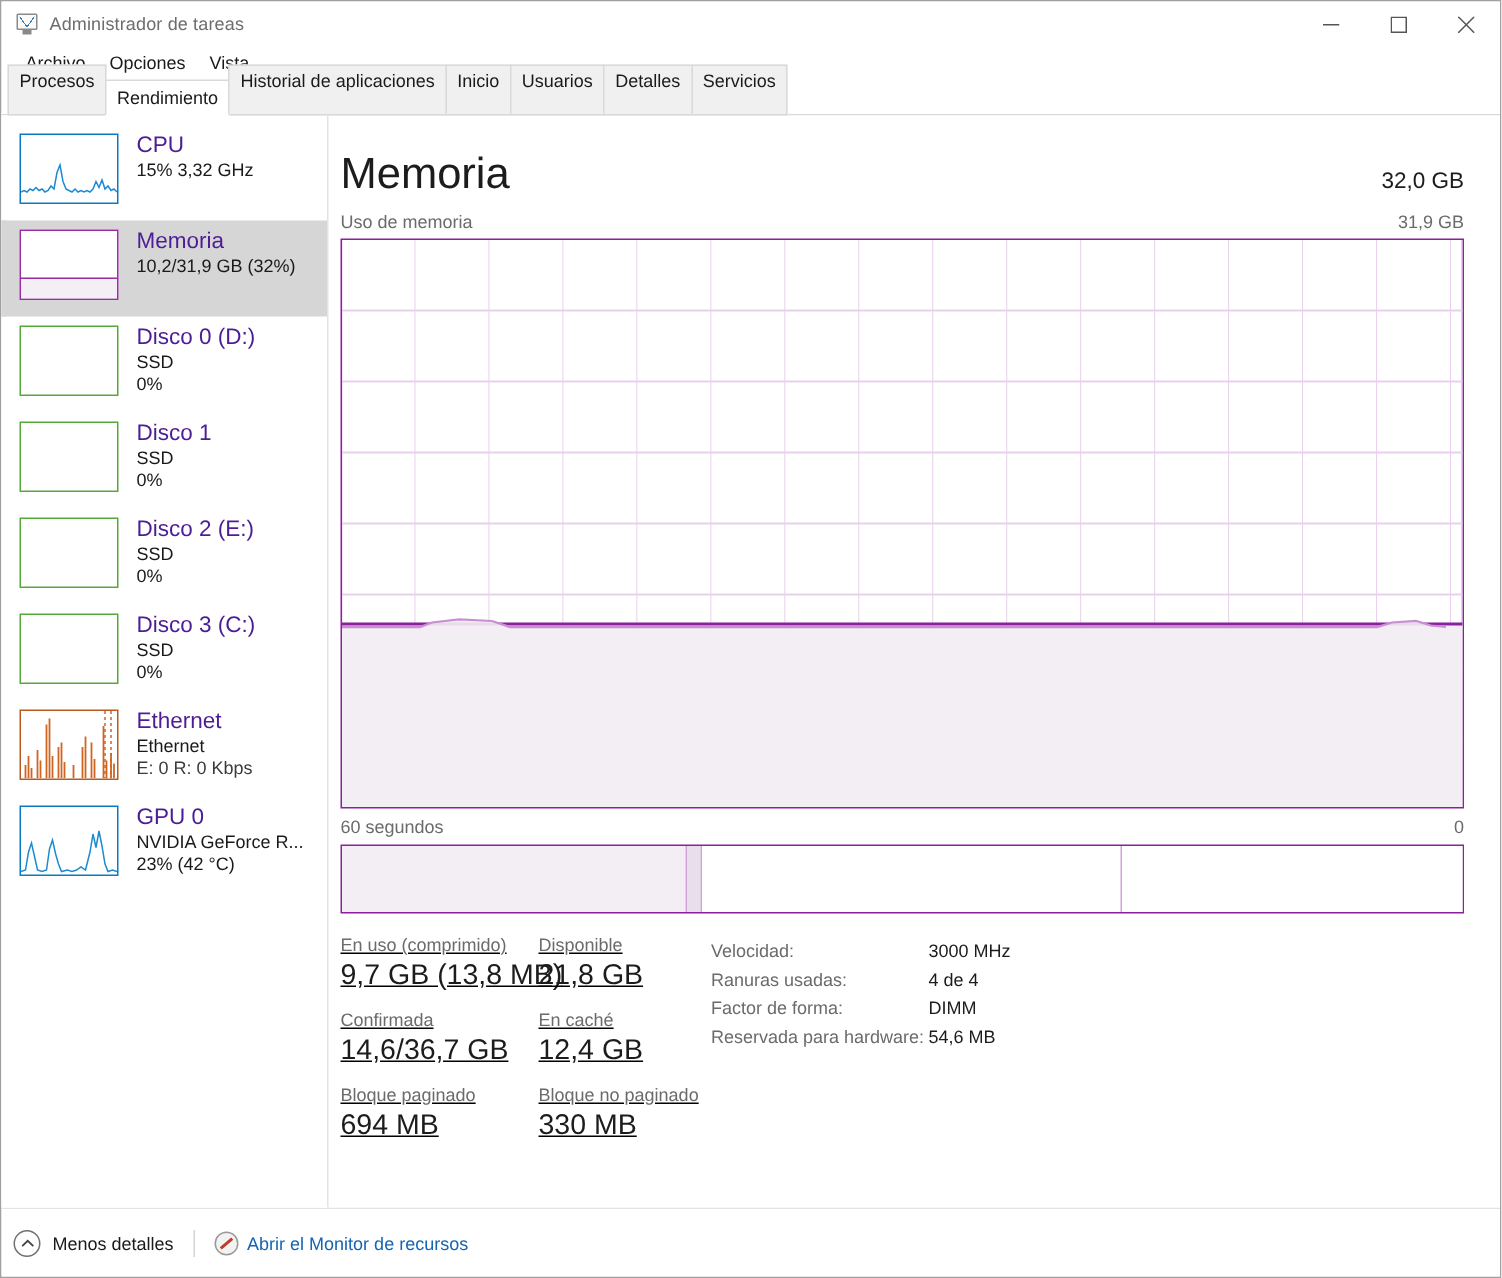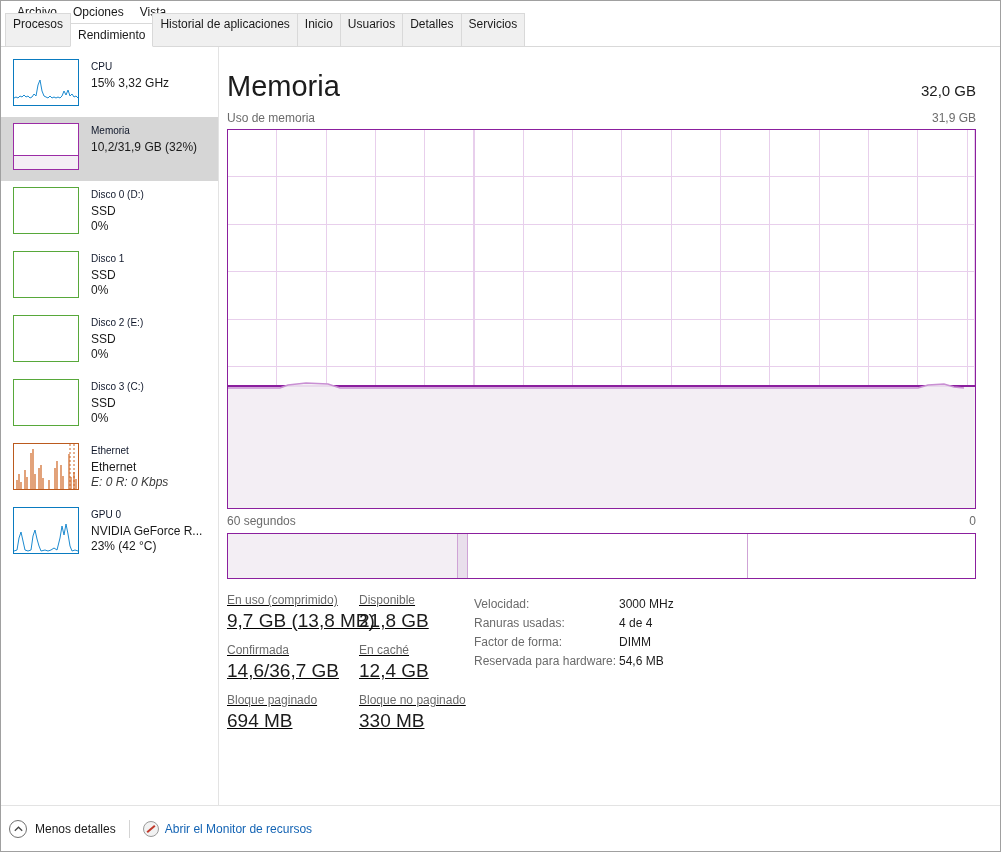--- a/index.html
+++ b/index.html
@@ -125,23 +125,23 @@
   }
   .thumb svg { position: absolute; left: 0; top: 0; display: block; }
   .thumb.mem { border-color: #9b2ca5; }
   .thumb.disk { border-color: #57a83a; }
   .thumb.eth { border-color: #bb5a1e; }
   .mem-fill {
     position: absolute; left: 0; right: 0; bottom: 0; height: 32%;
     background: #f4eef5; border-top: 1px solid #9b2ca5;
   }
   .side-texts { margin-left: 12px; padding-top: 1px; min-width: 0; }
-  .side-title { font-size: 10px; color: #0f172a; line-height: 19px; }
+  .side-title { font-size: 15px; color: #4c1d95; line-height: 19px; }
   .side-sub { font-size: 12px; color: #1a1a1a; line-height: 15px; }
-  .side-sub.grey { color: #3b3b3b; font-style: italic; }
+  .side-sub.grey { color: #3b3b3b; }
 
   
   .main {
     flex: 1 1 auto; position: relative; padding: 0; min-width: 0;
   }
   .main-head {
     display: flex; align-items: baseline; justify-content: space-between;
     padding: 22px 24px 0 8px;
   }
   .main-title { font-size: 29px; color: #1c1c1c; line-height: 34px; font-weight: normal; }
@@ -226,20 +226,45 @@
     content: ""; position: absolute; left: 2px; top: 6px; width: 10px; height: 2px;
     background: #c0392b; transform: rotate(-40deg); transform-origin: center;
   }
   .footer-link { font-size: 12px; color: #1464b4; }
 </style>
 </head>
 <body>
 
 <div class="window">
 
+  <div class="titlebar">
+    <div class="title-icon">
+      <div class="mon"></div>
+        <div class="base"></div>
+    </div>
+    <div class="title-text">Administrador de tareas</div>
+    <div class="win-controls">
+      <div class="win-btn">
+        <svg width="11" height="11" viewBox="0 0 11 11">
+            <line x1="0" y1="5.5" x2="11" y2="5.5" stroke="#555" stroke-width="1"></line>
+          </svg>
+      </div>
+      <div class="win-btn">
+        <svg width="11" height="11" viewBox="0 0 11 11">
+            <rect x="0.5" y="0.5" width="10" height="10" fill="none" stroke="#555" stroke-width="1"></rect>
+          </svg>
+      </div>
+      <div class="win-btn">
+        <svg width="11" height="11" viewBox="0 0 11 11">
+            <line x1="0" y1="0" x2="11" y2="11" stroke="#555" stroke-width="1"></line>
+            <line x1="11" y1="0" x2="0" y2="11" stroke="#555" stroke-width="1"></line>
+          </svg>
+      </div>
+    </div>
+  </div>
 
   <div class="menubar">
     <div class="menu-item">Archivo</div>
     <div class="menu-item">Opciones</div>
     <div class="menu-item">Vista</div>
   </div>
 
   <div class="tabstrip">
     <div class="tab">Procesos</div>
     <div class="tab active">Rendimiento</div>

